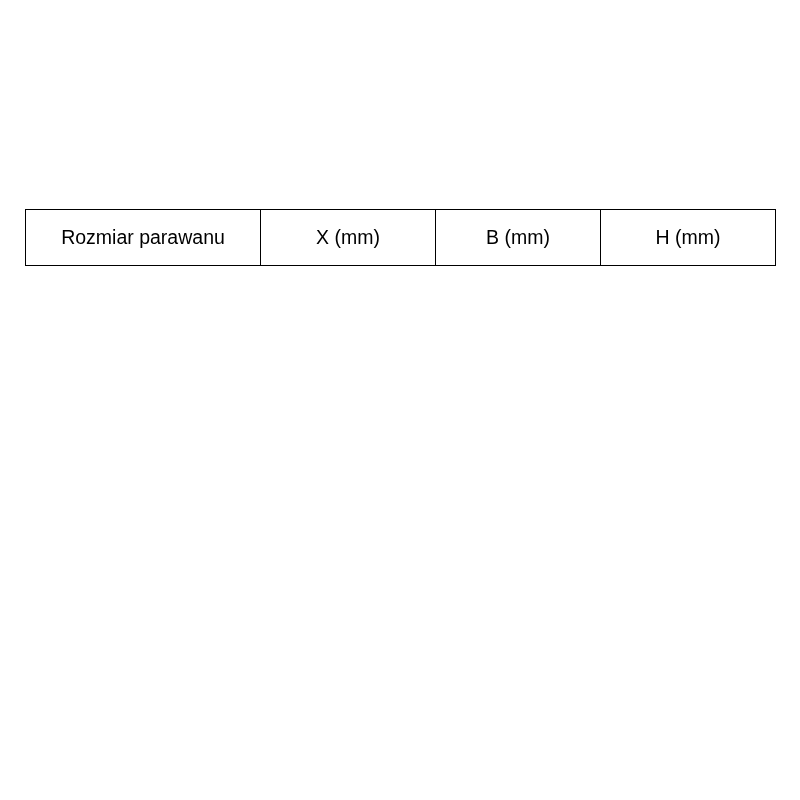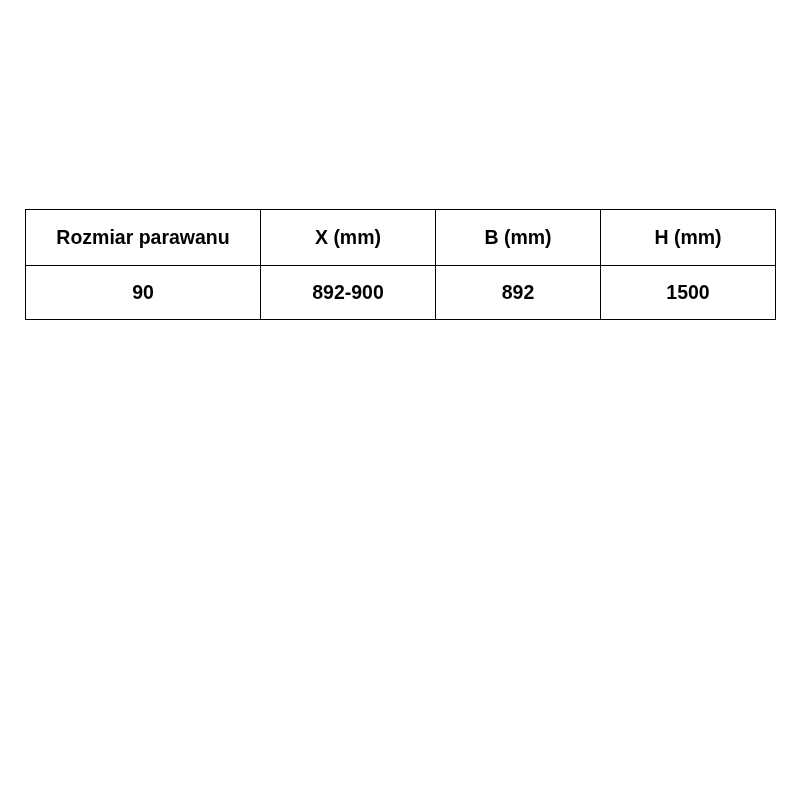--- a/index.html
+++ b/index.html
@@ -23,21 +23,21 @@
   table.spec-table {
     border-collapse: collapse;
     width: 750px;
     table-layout: fixed;
   }
   table.spec-table th,
   table.spec-table td {
     border: 1px solid #000000;
     text-align: center;
     vertical-align: middle;
-    font-weight: bold;
+    font-weight: normal;
     color: #000000;
     padding: 0;
     box-sizing: border-box;
   }
   table.spec-table th {
     height: 56px;
     font-size: 19.5px;
   }
   table.spec-table td {
     height: 54px;
@@ -62,21 +62,15 @@
     </colgroup>
     <thead>
       <tr>
         <th>Rozmiar parawanu</th>
         <th>X (mm)</th>
         <th>B (mm)</th>
         <th>H (mm)</th>
       </tr>
     </thead>
     <tbody>
-      <tr>
-        <td>90</td>
-        <td>892-900</td>
-        <td>892</td>
-        <td>1500</td>
-      </tr>
     </tbody>
   </table>
 </div>
 
 </body></html>

